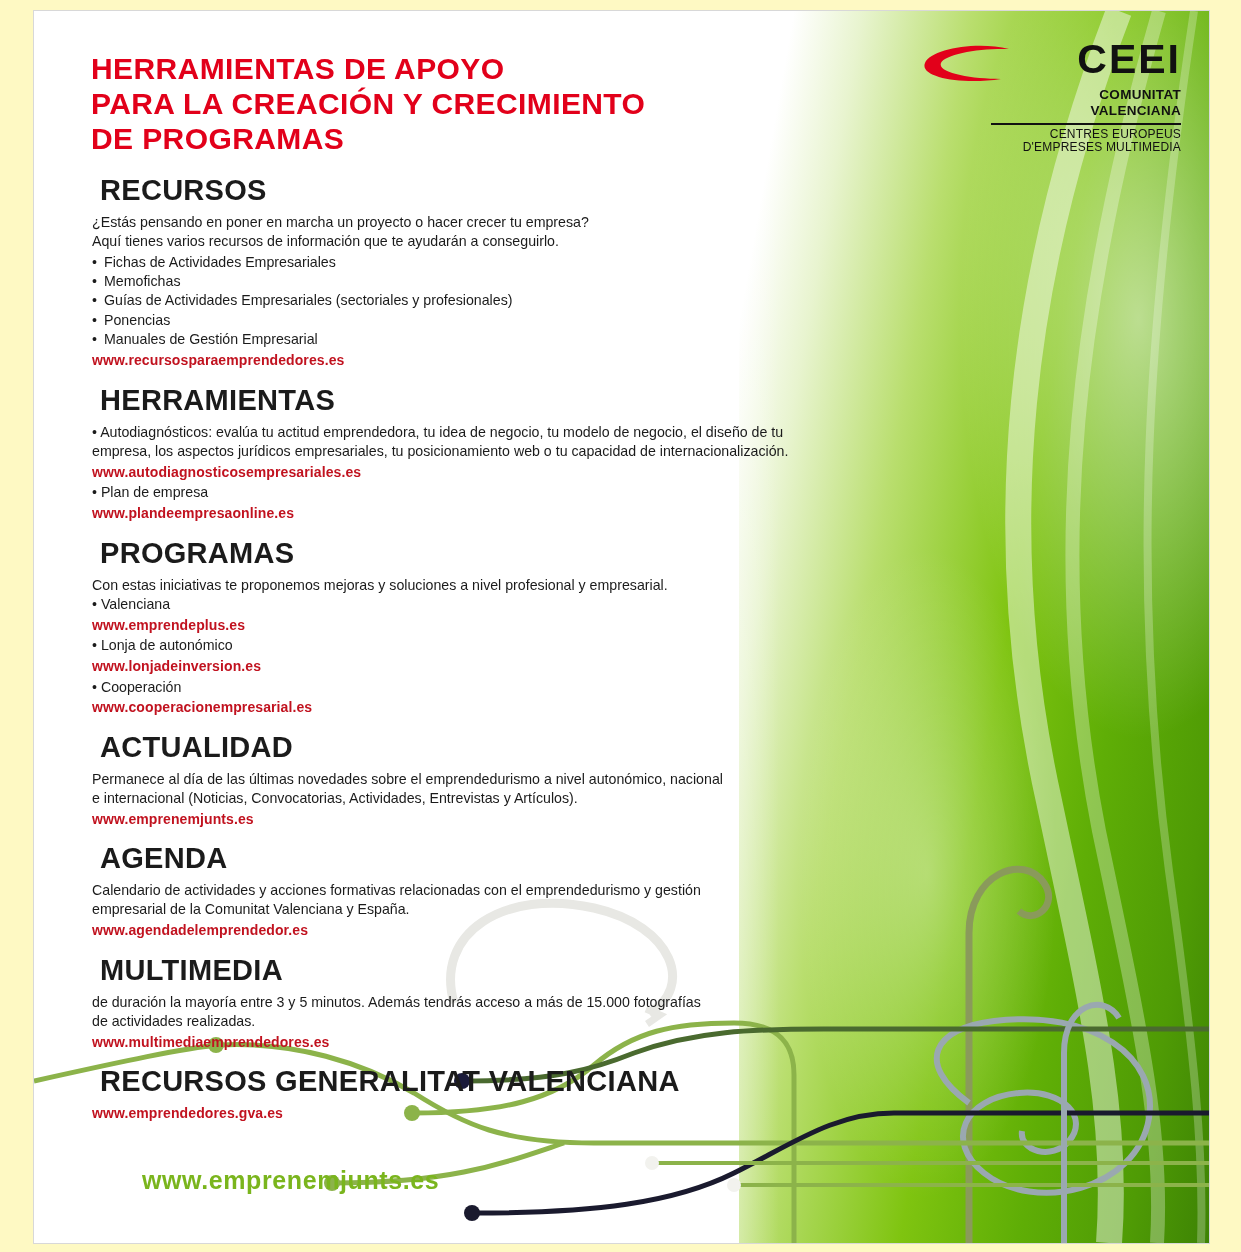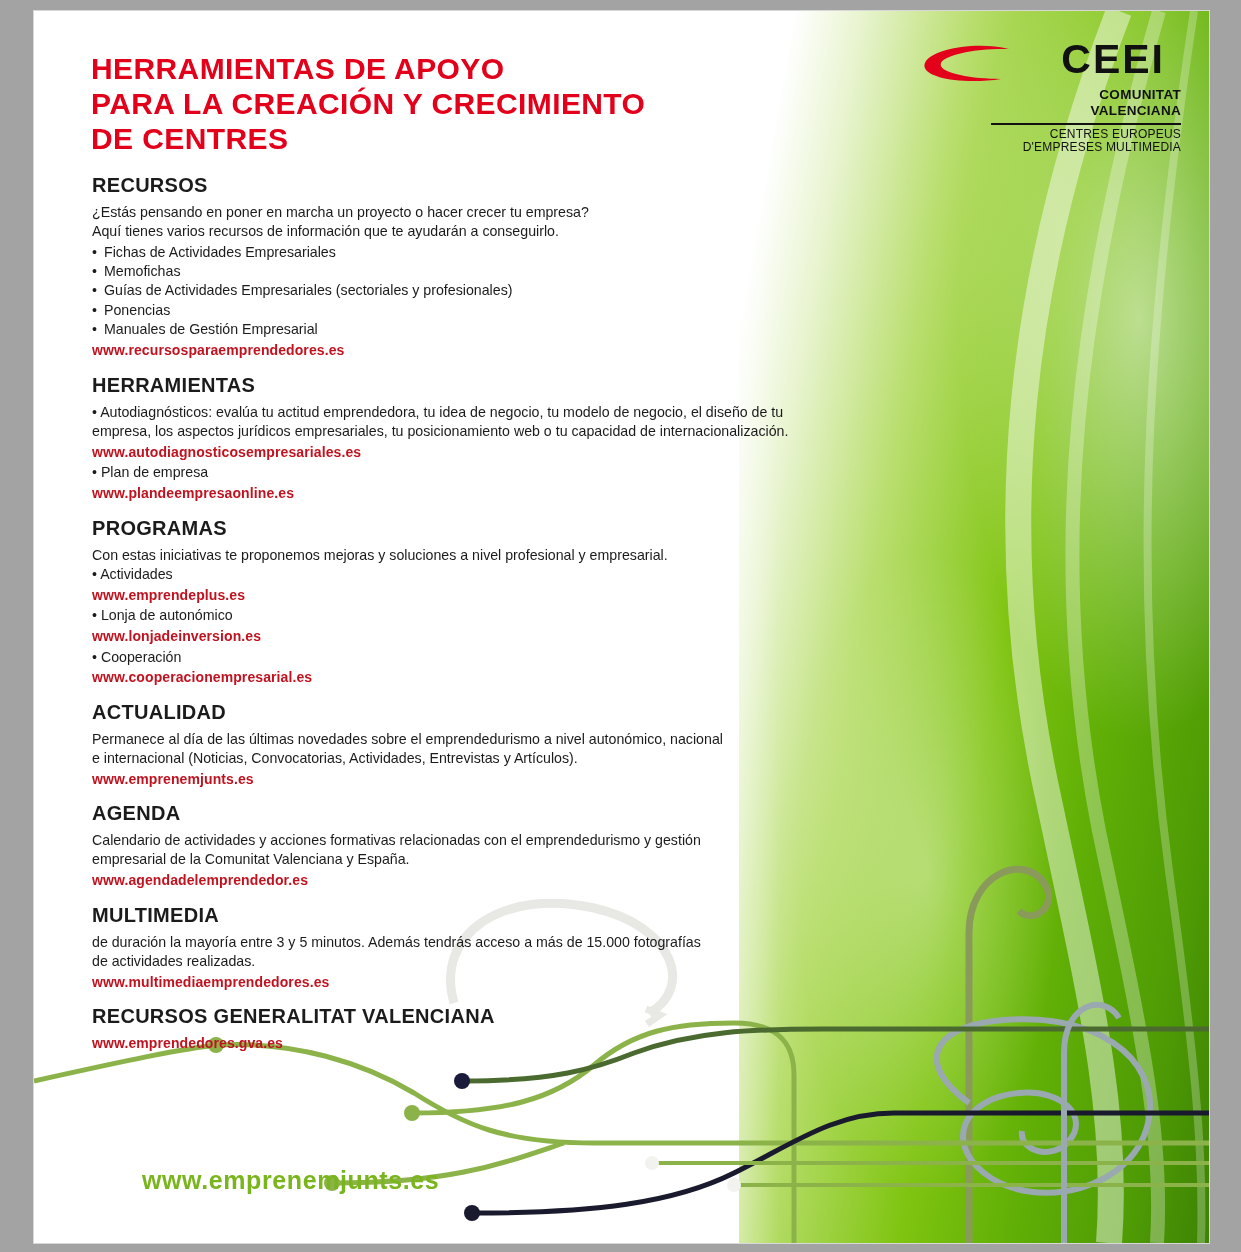--- a/index.html
+++ b/index.html
@@ -7,21 +7,21 @@
     padding: 0;
     background: #ffffff;
   }
   body {
     font-family: "Liberation Sans", sans-serif;
   }
   #poster {
     position: relative;
     width: 1241px;
     height: 1252px;
-    background: #a3a3a3;
+    background: #fef9c3;
     overflow: hidden;
   }
   .page {
     position: absolute;
     left: 33px;
     top: 10px;
     width: 1175px;
     height: 1232px;
     background: #ffffff;
     border: 1px solid #d8d8d8;
@@ -93,21 +93,21 @@
     position: relative;
     height: 48px;
   }
   .logo-swoosh {
     position: absolute;
     left: 0;
     top: 4px;
   }
   .logo-ceei {
     position: absolute;
-    right: 16px;
+    right: 0;
     top: 0;
     font-size: 41px;
     font-weight: bold;
     letter-spacing: 2px;
     color: #111111;
     line-height: 1;
   }
   .logo-sub1 {
     font-size: 13.5px;
     font-weight: bold;
@@ -130,22 +130,22 @@
   }
 
   .sections {
     position: absolute;
     left: 58px;
     top: 163px;
     width: 880px;
   }
   .section { margin-bottom: 4px; }
   h2.sec-title {
-    margin: 0 0 6px 0;
-    font-size: 20px;
+    margin: 0 0 6px 8px;
+    font-size: 29px;
     font-weight: bold;
     color: #1b1b1b;
     letter-spacing: 0.3px;
   }
   .sec-body {
     font-size: 14.2px;
     color: #1b1b1b;
     line-height: 1.33;
   }
   .sec-body p { margin: 0; }
@@ -234,21 +234,21 @@
       <circle cx="700" cy="372" r="7" fill="#f2f2ee"></circle>
 
       <path d="M1030 430 L1030 240 C1030 190 1070 180 1085 205" fill="none" stroke="#9aa8b0" stroke-width="6"></path>
     </svg>
 
     <div class="content">
 
       <div class="title">
         <div>HERRAMIENTAS DE APOYO</div>
         <div>PARA LA CREACIÓN Y CRECIMIENTO</div>
-        <div>DE CENTRES</div>
+        <div>DE PROGRAMAS</div>
       </div>
 
       <div class="logo">
         <div class="logo-top">
           <svg class="logo-swoosh" width="90" height="44" viewBox="0 0 90 44">
             <path d="M88 6 C 55 -2, 10 6, 4 20 C -2 34, 40 42, 80 36 C 50 36, 16 30, 20 20 C 24 11, 58 5, 88 6 Z" fill="#e2001a"></path>
           </svg>
           <div class="logo-ceei">CEEI</div>
         </div>
         <div class="logo-sub1">COMUNITAT</div>
@@ -288,21 +288,21 @@
             <a class="url" href="#">www.plandeempresaonline.es</a>
           </div>
         </div>
 
         <div class="gap-sm"></div>
 
         <div class="section">
           <h2 class="sec-title">PROGRAMAS</h2>
           <div class="sec-body">
             <p>Con estas iniciativas te proponemos mejoras y soluciones a nivel profesional y empresarial.</p>
-            <p>• Actividades</p>
+            <p>• Valenciana</p>
             <a class="url" href="#">www.emprendeplus.es</a>
             <p>• Lonja de autonómico</p>
             <a class="url" href="#">www.lonjadeinversion.es</a>
             <p>• Cooperación</p>
             <a class="url" href="#">www.cooperacionempresarial.es</a>
           </div>
         </div>
 
         <div class="gap-sm"></div>
 

